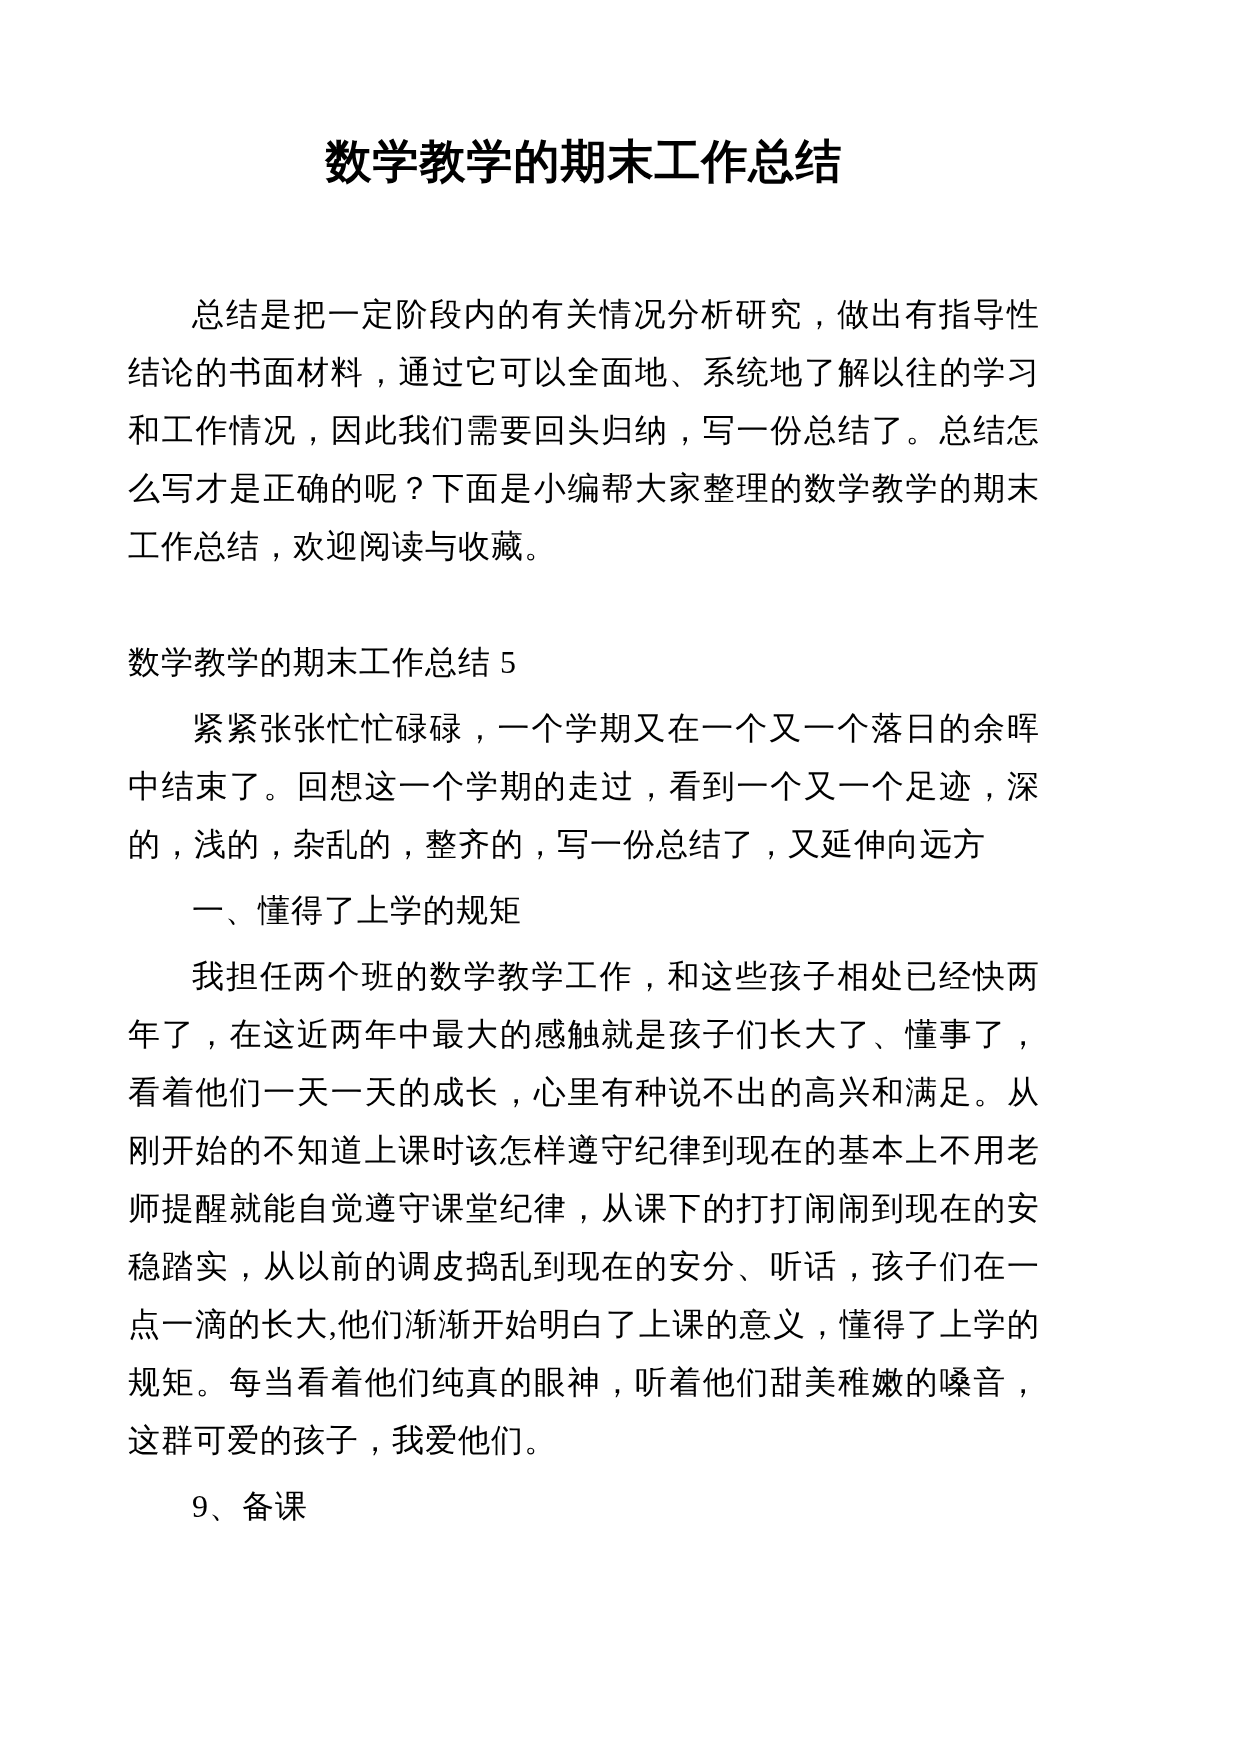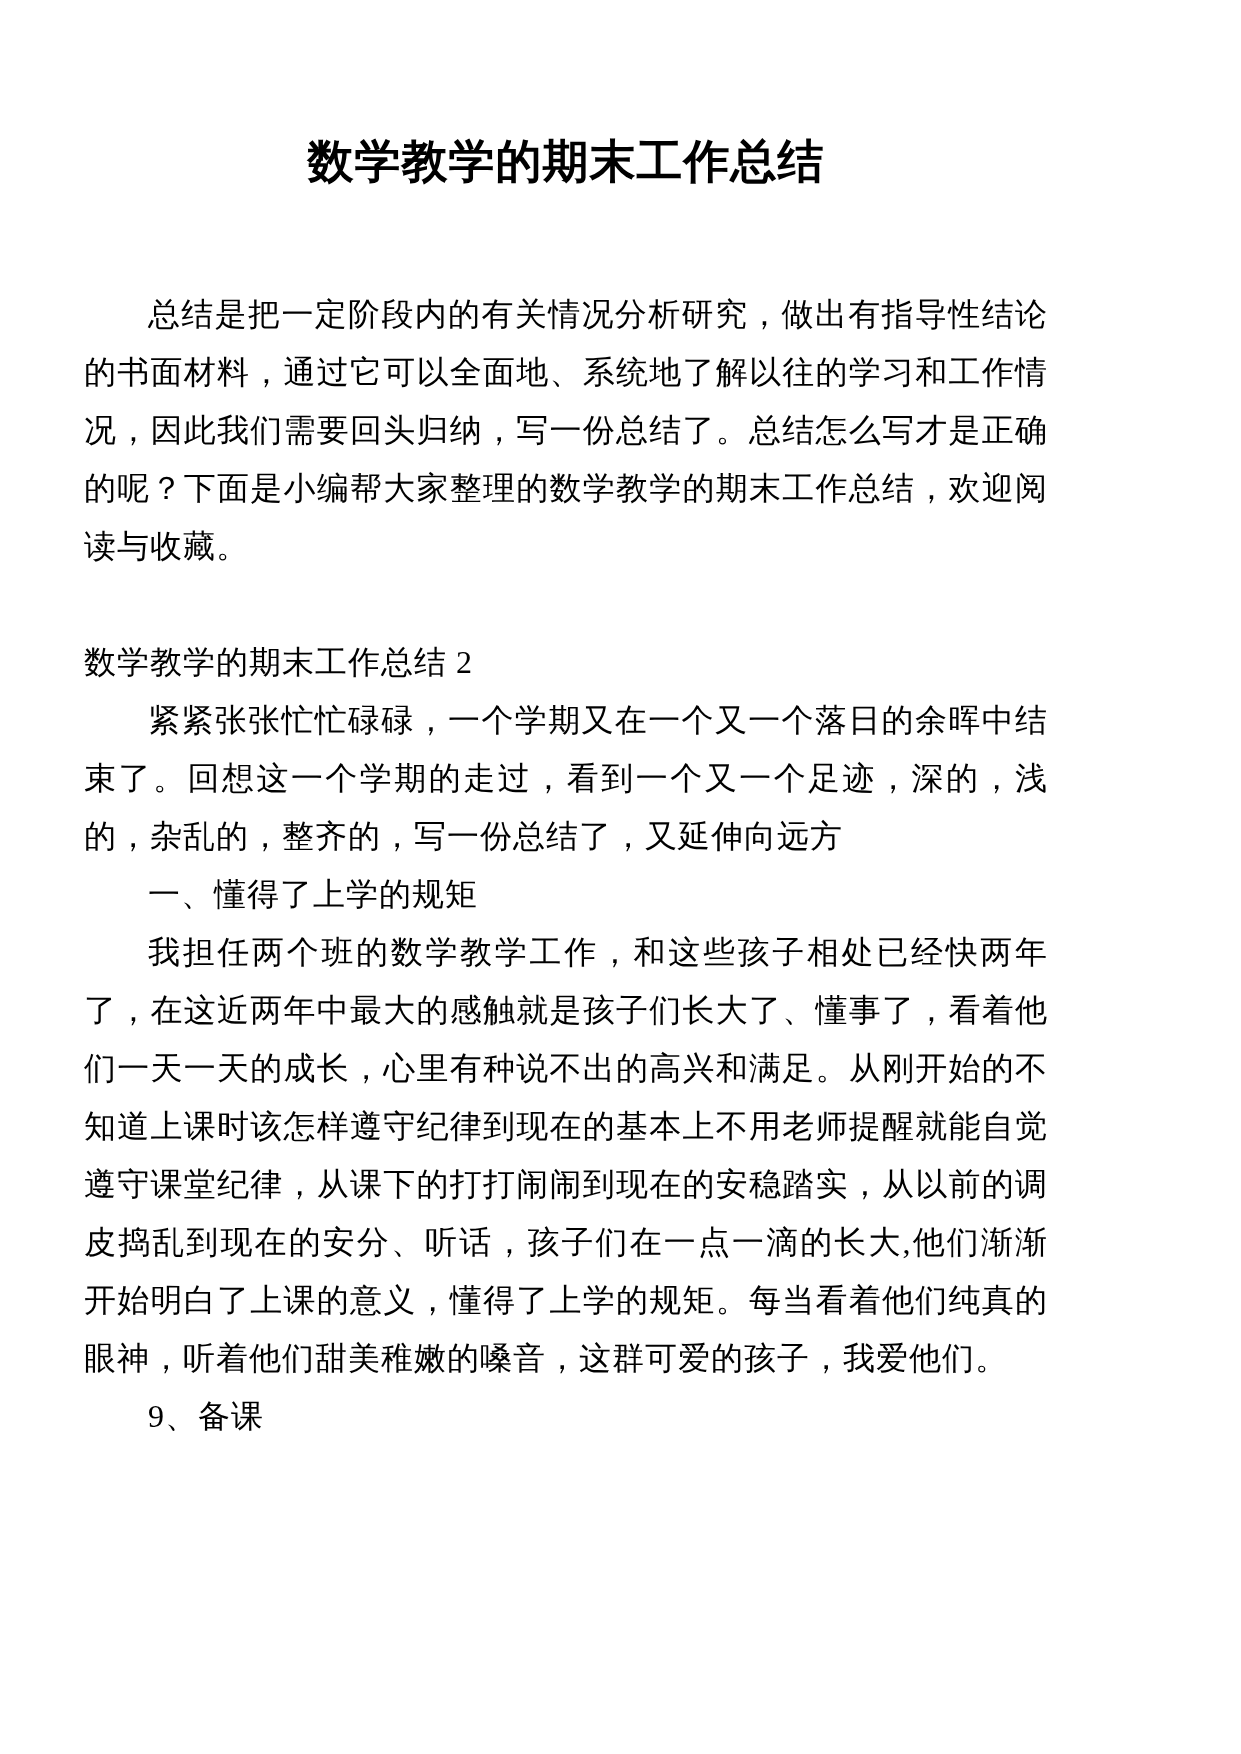--- a/index.html
+++ b/index.html
@@ -8,55 +8,55 @@
     background: #ffffff;
   }
   .page {
     position: relative;
     width: 1241px;
     height: 1754px;
     background: #ffffff;
     color: #000000;
     font-family: "Liberation Serif", "DejaVu Serif", serif;
     box-sizing: border-box;
-    padding: 122px 193px 0 84px;
+    padding: 122px 193px 0 120px;
     overflow: hidden;
   }
   .doc-title {
     font-size: 46px;
     font-weight: bold;
     text-align: center;
     line-height: 80px;
     letter-spacing: 1px;
     margin: 0 0 83px 0;
   }
   .body-text {
     font-size: 32px;
     line-height: 58px;
     letter-spacing: 1px;
     text-align: justify;
-    margin: 0;
+    margin: 8px;
   }
   .indent {
     text-indent: 2em;
   }
   .gap-above {
     margin-top: 58px;
   }
 </style>
 </head>
 <body>
 
 <div class="page">
 
   <h1 class="doc-title">数学教学的期末工作总结</h1>
 
   <p class="body-text indent">总结是把一定阶段内的有关情况分析研究，做出有指导性结论的书面材料，通过它可以全面地、系统地了解以往的学习和工作情况，因此我们需要回头归纳，写一份总结了。总结怎么写才是正确的呢？下面是小编帮大家整理的数学教学的期末工作总结，欢迎阅读与收藏。</p>
 
-  <p class="body-text gap-above">数学教学的期末工作总结 2</p>
+  <p class="body-text gap-above">数学教学的期末工作总结 5</p>
 
   <p class="body-text indent">紧紧张张忙忙碌碌，一个学期又在一个又一个落日的余晖中结束了。回想这一个学期的走过，看到一个又一个足迹，深的，浅的，杂乱的，整齐的，写一份总结了，又延伸向远方</p>
 
   <p class="body-text indent">一、懂得了上学的规矩</p>
 
   <p class="body-text indent">我担任两个班的数学教学工作，和这些孩子相处已经快两年了，在这近两年中最大的感触就是孩子们长大了、懂事了，看着他们一天一天的成长，心里有种说不出的高兴和满足。从刚开始的不知道上课时该怎样遵守纪律到现在的基本上不用老师提醒就能自觉遵守课堂纪律，从课下的打打闹闹到现在的安稳踏实，从以前的调皮捣乱到现在的安分、听话，孩子们在一点一滴的长大,他们渐渐开始明白了上课的意义，懂得了上学的规矩。每当看着他们纯真的眼神，听着他们甜美稚嫩的嗓音，这群可爱的孩子，我爱他们。</p>
 
 
   <p class="body-text indent">9、备课</p>
 

